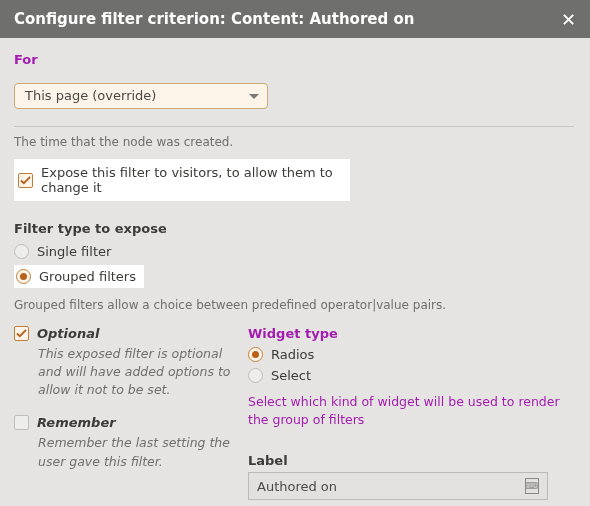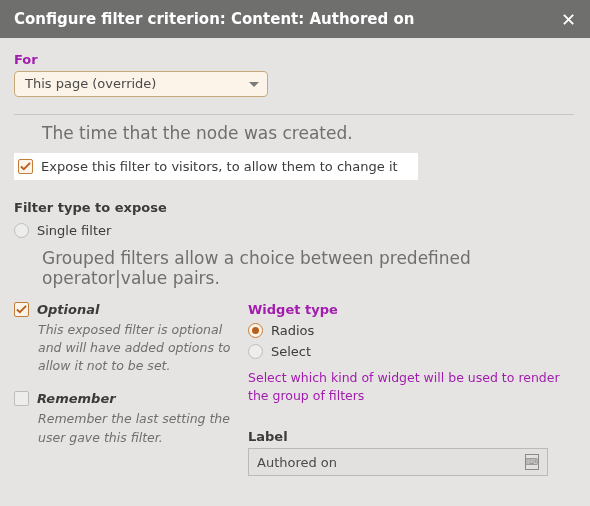--- a/index.html
+++ b/index.html
@@ -39,20 +39,21 @@
     font-size: 13px;
   }
   .select-wrap {
     display: inline-block;
     background: #fdf4e9;
     border: 1px solid #c9a979;
     border-radius: 4px;
     width: 254px;
     height: 26px;
     position: relative;
+    margin-top: 12px;
   }
   .select-wrap .txt {
     position: absolute;
     left: 10px;
     top: 4px;
     color: #4a4a49;
     font-size: 13px;
   }
   .select-wrap .caret {
     position: absolute;
@@ -63,32 +64,31 @@
     border-right: 5px solid transparent;
     border-top: 5px solid #7a7a79;
   }
   .hr {
     border: none;
     border-top: 1px solid #c9c7c5;
     margin: 14px 0 8px 0;
   }
   .desc {
     color: #6f6f6e;
-    font-size: 17px;
-    margin-left: 28px;
+    font-size: 12px;
   }
   .highlight {
     background: #ffffff;
     padding: 6px 6px 6px 4px;
   }
   .expose-row {
     display: flex;
     align-items: center;
     gap: 8px;
-    width: 404px;
+    width: 336px;
     margin-top: 10px;
   }
   .check {
     width: 15px; height: 15px;
     border: 1px solid #c17d3a;
     border-radius: 2px;
     background: #fdf4e9;
     display: flex;
     align-items: center;
     justify-content: center;
@@ -221,20 +221,26 @@
         </svg>
     </span>
     <span>Expose this filter to visitors, to allow them to change it</span>
   </div>
 
   <div class="section-heading">Filter type to expose</div>
 
   <div class="radio-row">
     <span class="radio"></span>
     <span>Single filter</span>
+  </div>
+  <div class="radio-row radio-grouped">
+    <span class="radio sel">
+        <span class="dot"></span>
+      </span>
+    <span>Grouped filters</span>
   </div>
 
   <div class="desc" style="margin-top:8px">Grouped filters allow a choice between predefined operator|value pairs.</div>
 
   <div class="cols">
     <div class="col-left">
       <div class="opt-block">
         <div class="opt-head">
           <span class="check">
             <svg viewBox="0 0 12 12">

